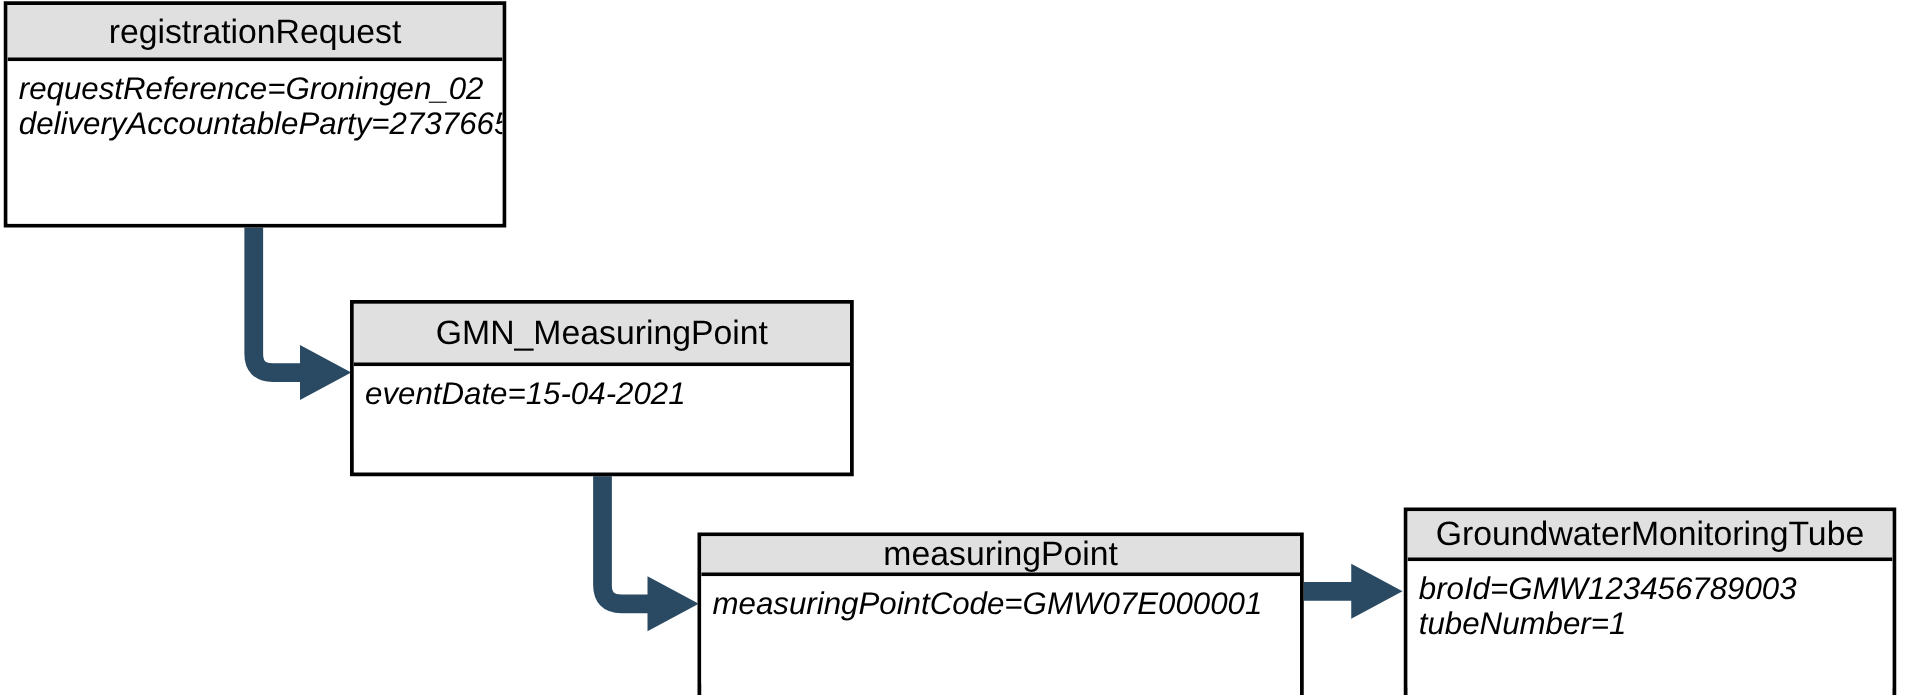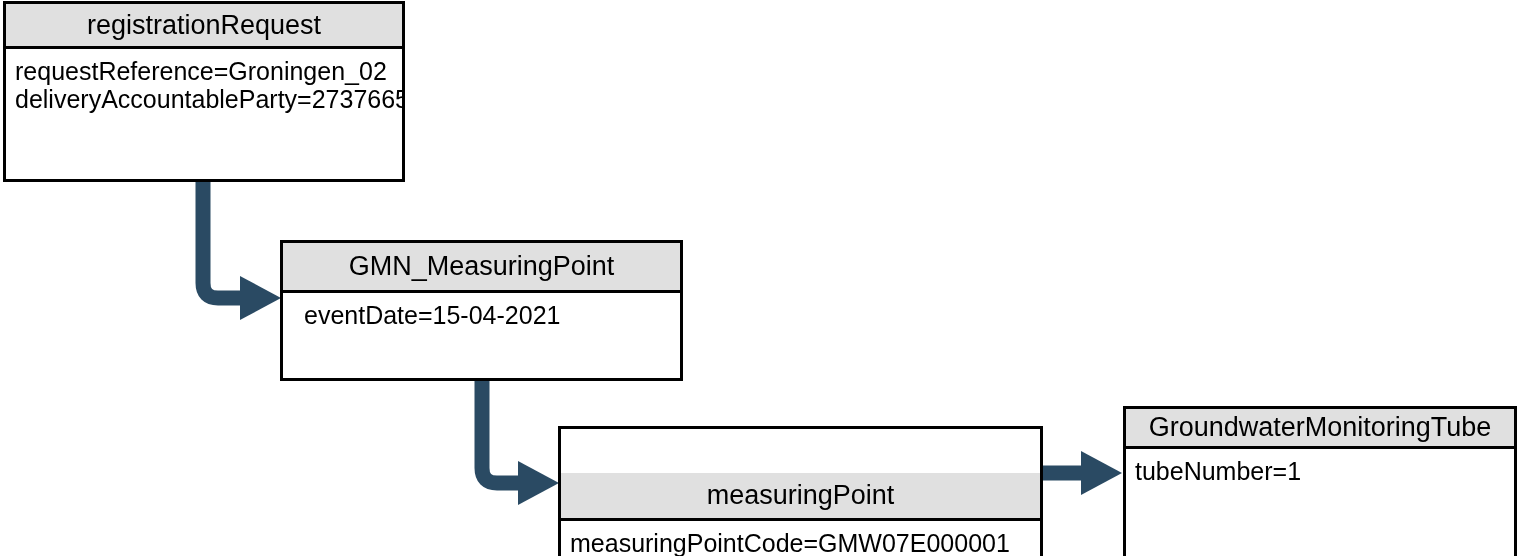--- a/index.html
+++ b/index.html
@@ -41,42 +41,43 @@
     background: #ffffff;
     padding: 8px 0 0 9px;
     overflow: hidden;
   }
   .attr-line {
     color: #000000;
     font-size: 25px;
     line-height: 28px;
     white-space: nowrap;
     overflow: hidden;
+    font-style: italic;
   }
   svg.connectors {
     position: absolute;
     left: 0;
     top: 0;
     width: 1526px;
     height: 556px;
     pointer-events: none;
     overflow: visible;
   }
 
   
   #box-registration-request { left: 3px;    top: 1px;   width: 402px; height: 181px; }
   #box-registration-request > .uml-header { height: 45px; }
   #box-registration-request > .uml-body   { height: 130px; }
 
   #box-gmn-measuring-point { left: 280px;  top: 240px; width: 403px; height: 141px; }
   #box-gmn-measuring-point > .uml-header { height: 50px; }
-  #box-gmn-measuring-point > .uml-body   { height: 67px; margin-left: 12px; }
+  #box-gmn-measuring-point > .uml-body   { height: 67px; }
 
   #box-measuring-point { left: 558px;  top: 426px; width: 485px; height: 140px; }
-  #box-measuring-point > .uml-header { height: 48px; margin-top: 44px; }
+  #box-measuring-point > .uml-header { height: 32px; }
   #box-measuring-point > .uml-body   { height: 86px; }
 
   #box-groundwater-monitoring-tube { left: 1123px; top: 406px; width: 394px; height: 160px; }
   #box-groundwater-monitoring-tube > .uml-header { height: 40px; }
   #box-groundwater-monitoring-tube > .uml-body   { height: 101px; }
 </style>
 </head>
 <body>
 
 <div id="canvas">
@@ -117,17 +118,18 @@
   <div class="uml-box" id="box-measuring-point">
     <div class="uml-header">measuringPoint</div>
     <div class="uml-body">
       <div class="attr-line">measuringPointCode=GMW07E000001</div>
     </div>
   </div>
 
   <div class="uml-box" id="box-groundwater-monitoring-tube">
     <div class="uml-header">GroundwaterMonitoringTube</div>
     <div class="uml-body">
+      <div class="attr-line">broId=GMW123456789003</div>
       <div class="attr-line">tubeNumber=1</div>
     </div>
   </div>
 
 </div>
 
 </body></html>

